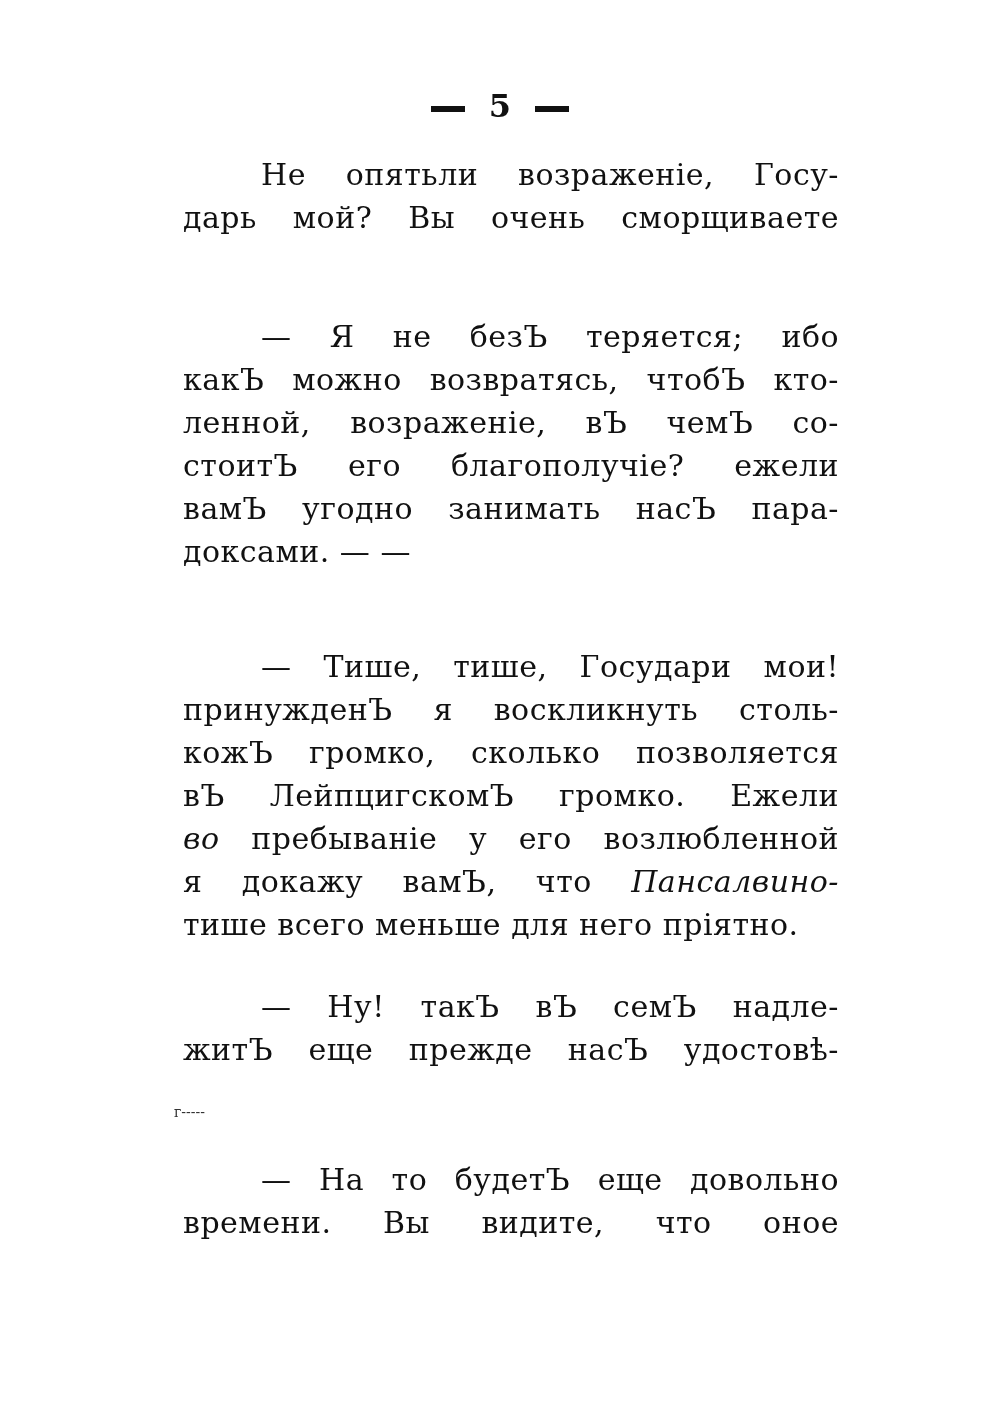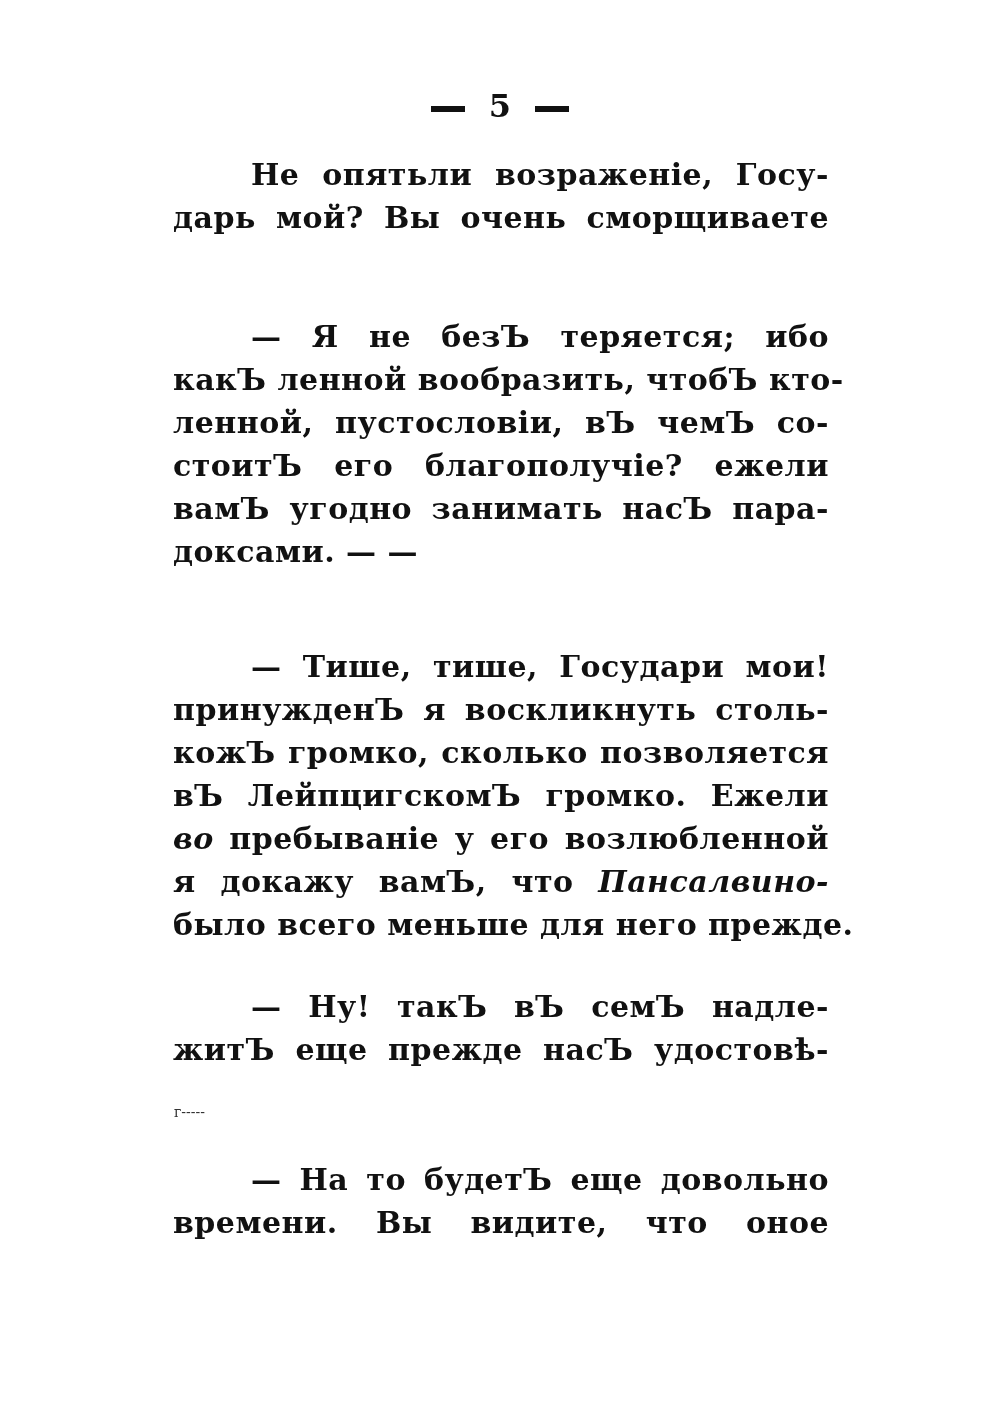--- a/index.html
+++ b/index.html
@@ -8,22 +8,22 @@
       position: absolute; left: 0; top: 0; width: 1000px; height: 1418px;
       background: #ffffff; color: #111111;
       font-family: "DejaVu Serif", serif;
     }
     .folio {
       position: absolute; top: 86px; left: 0; width: 1000px;
       text-align: center; font-size: 32px; line-height: 40px; font-weight: bold;
     }
     .folio .dash { display: inline-block; width: 34px; height: 6px; background: #111; vertical-align: middle; margin: 0 24px; }
     .text {
-      position: absolute; left: 173px; width: 656px;
-      font-size: 30px; line-height: 43px; font-weight: bold;
+      position: absolute; left: 183px; width: 656px;
+      font-size: 30px; line-height: 43px; font-weight: normal;
       letter-spacing: 0.5px;
     }
     .line { display: block; white-space: nowrap; text-align: justify; text-align-last: justify; }
     .line.last { text-align-last: left; }
     .line.indent { padding-left: 78px; }
     .it { font-style: italic; }
     .stray { position: absolute; left: 174px; top: 1104px; font-size: 14px; color: #333; }
   </style>
 </head>
 <body>
@@ -33,35 +33,35 @@
     <span class="dash"></span><span>5</span><span class="dash"></span>
   </div>
 
   <div class="text" style="top:153px">
     <span class="line indent">Не опятьли возраженіе, Госу-</span>
     <span class="line">дарь мой? Вы очень сморщиваете</span>
   </div>
 
   <div class="text" style="top:315px">
     <span class="line indent">— Я не безЪ теряется; ибо</span>
-    <span class="line">какЪ ленной вообразить, чтобЪ кто-</span>
-    <span class="line">ленной, пустословіи, вЪ чемЪ со-</span>
+    <span class="line">какЪ можно возвратясь, чтобЪ кто-</span>
+    <span class="line">ленной, возраженіе, вЪ чемЪ со-</span>
     <span class="line">стоитЪ его благополучіе? ежели</span>
     <span class="line">вамЪ угодно занимать насЪ пара-</span>
     <span class="line last">доксами. — —</span>
   </div>
 
   <div class="text" style="top:645px">
     <span class="line indent">— Тише, тише, Государи мои!</span>
     <span class="line">принужденЪ я воскликнуть столь-</span>
     <span class="line">кожЪ громко, сколько позволяется</span>
     <span class="line">вЪ ЛейпцигскомЪ громко. Ежели</span>
     <span class="line"><span class="it">во</span> пребываніе у его возлюбленной</span>
     <span class="line">я докажу вамЪ, что <span class="it">Пансалвино-</span></span>
-    <span class="line last">было всего меньше для него прежде.</span>
+    <span class="line last">тише всего меньше для него пріятно.</span>
   </div>
 
   <div class="text" style="top:985px">
     <span class="line indent">— Ну! такЪ вЪ семЪ надле-</span>
     <span class="line">житЪ еще прежде насЪ удостовѣ-</span>
   </div>
   <div class="stray">г-----</div>
 
   <div class="text" style="top:1158px">
     <span class="line indent">— На то будетЪ еще довольно</span>

